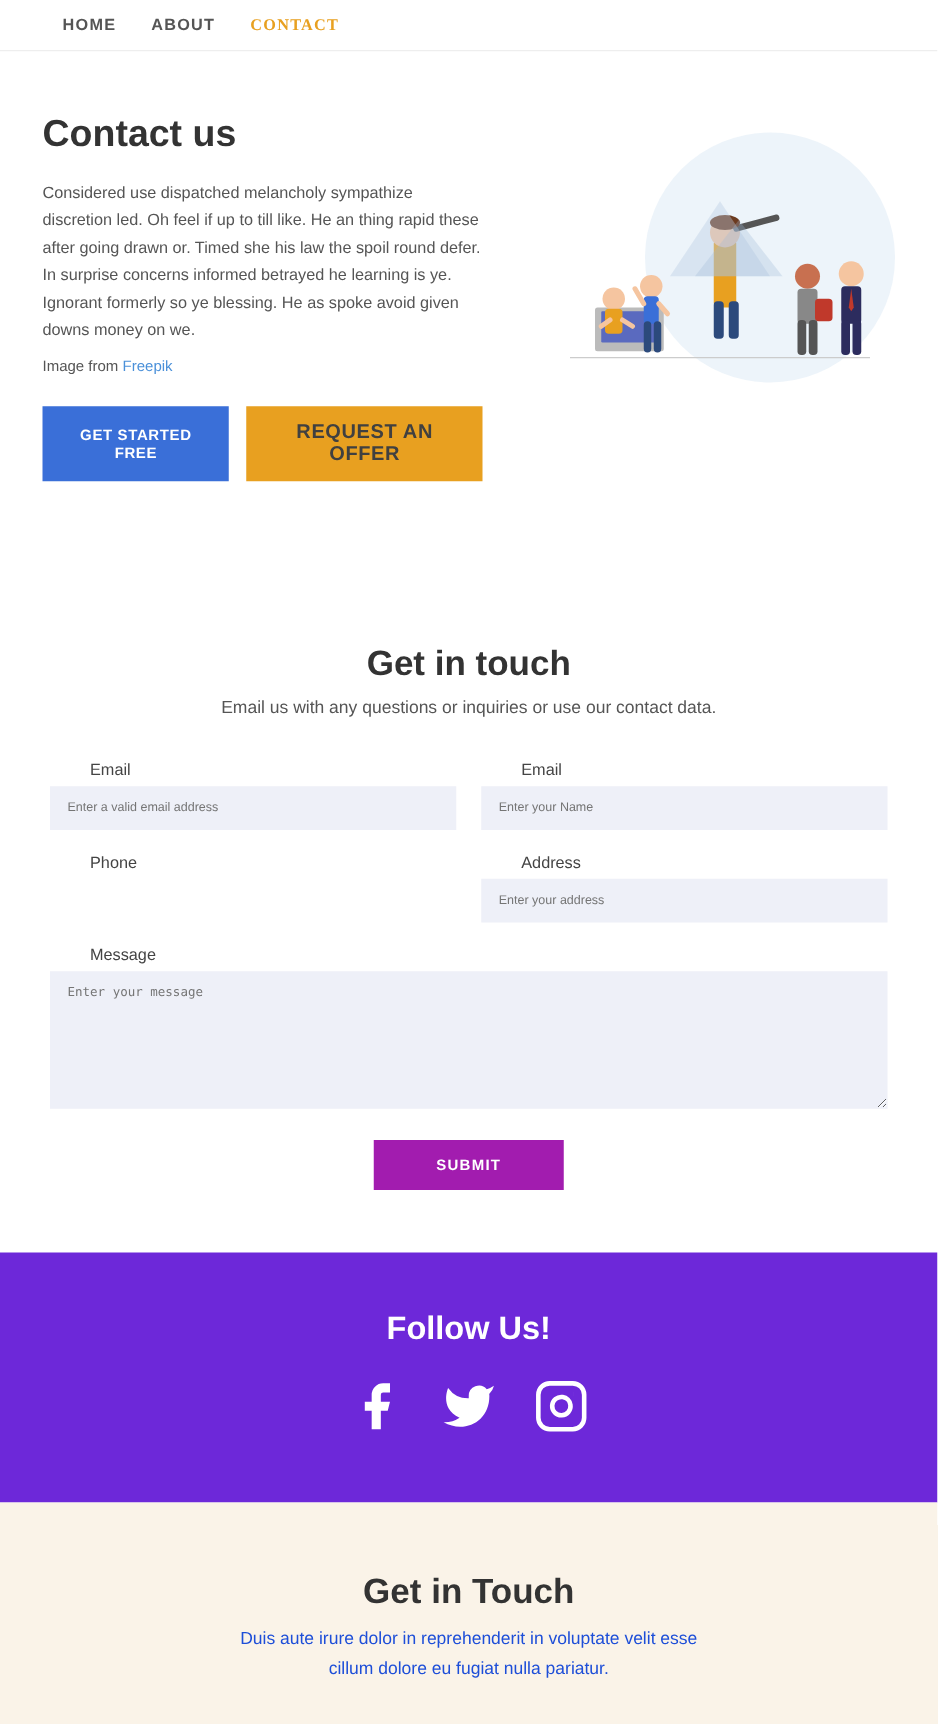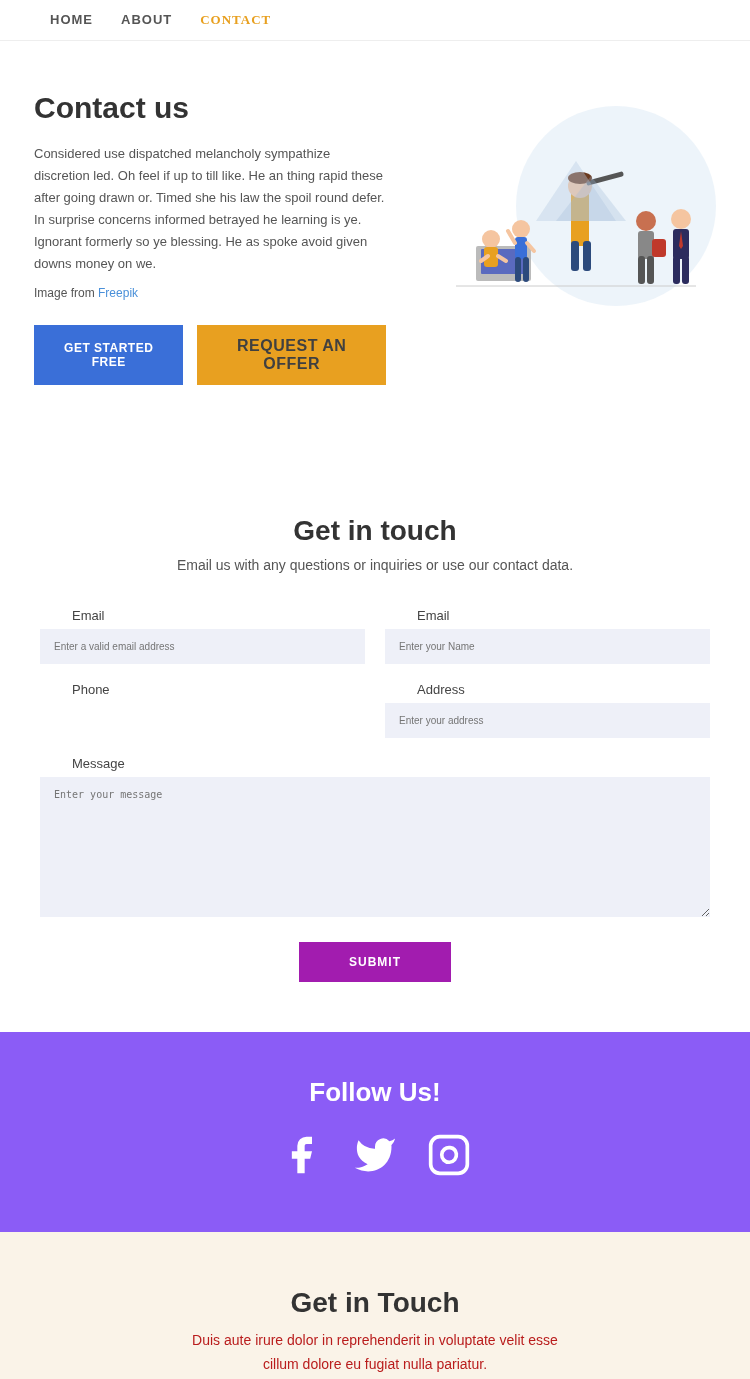--- a/index.html
+++ b/index.html
@@ -32,34 +32,34 @@
     .form-group label { font-size: 13px; color: #444; margin-bottom: 6px; margin-left: 32px; }
     .form-group input, .form-group textarea {
       background: #eef0f8;
       border: none;
       padding: 12px 14px;
       font-size: 10px;
       color: #aaa;
       outline: none;
       width: 100%;
     }
-    .form-group textarea { height: 140px; resize: vertical; }
+    .form-group textarea { height: 110px; resize: vertical; }
     .form-submit-row { text-align: center; margin-top: 25px; }
     .btn-submit { background: #a21caf; color: #fff; border: none; padding: 13px 50px; font-size: 12px; font-weight: 700; letter-spacing: 1px; cursor: pointer; }
 
     
-    .follow-section { background: #8b5cf6; padding: 45px 40px; text-align: center; }
+    .follow-section { background: #6d28d9; padding: 45px 40px; text-align: center; }
     .follow-section h2 { color: #fff; font-size: 26px; margin-bottom: 25px; }
     .social-icons { display: flex; justify-content: center; gap: 30px; }
     .social-icon { color: #fff; font-size: 42px; cursor: pointer; }
 
     
     .git-section { background: #faf3e8; padding: 55px 40px; }
     .git-section .section-title { margin-bottom: 10px; }
-    .git-desc { text-align: center; font-size: 14px; color: #b91c1c; line-height: 1.7; margin-bottom: 40px; }
+    .git-desc { text-align: center; font-size: 14px; color: #1d4ed8; line-height: 1.7; margin-bottom: 40px; }
 
     
     .spacer { height: 40px; }
   </style>
 </head>
 <body>
 
 <nav>
   <a>HOME</a>
   <a>ABOUT</a>

